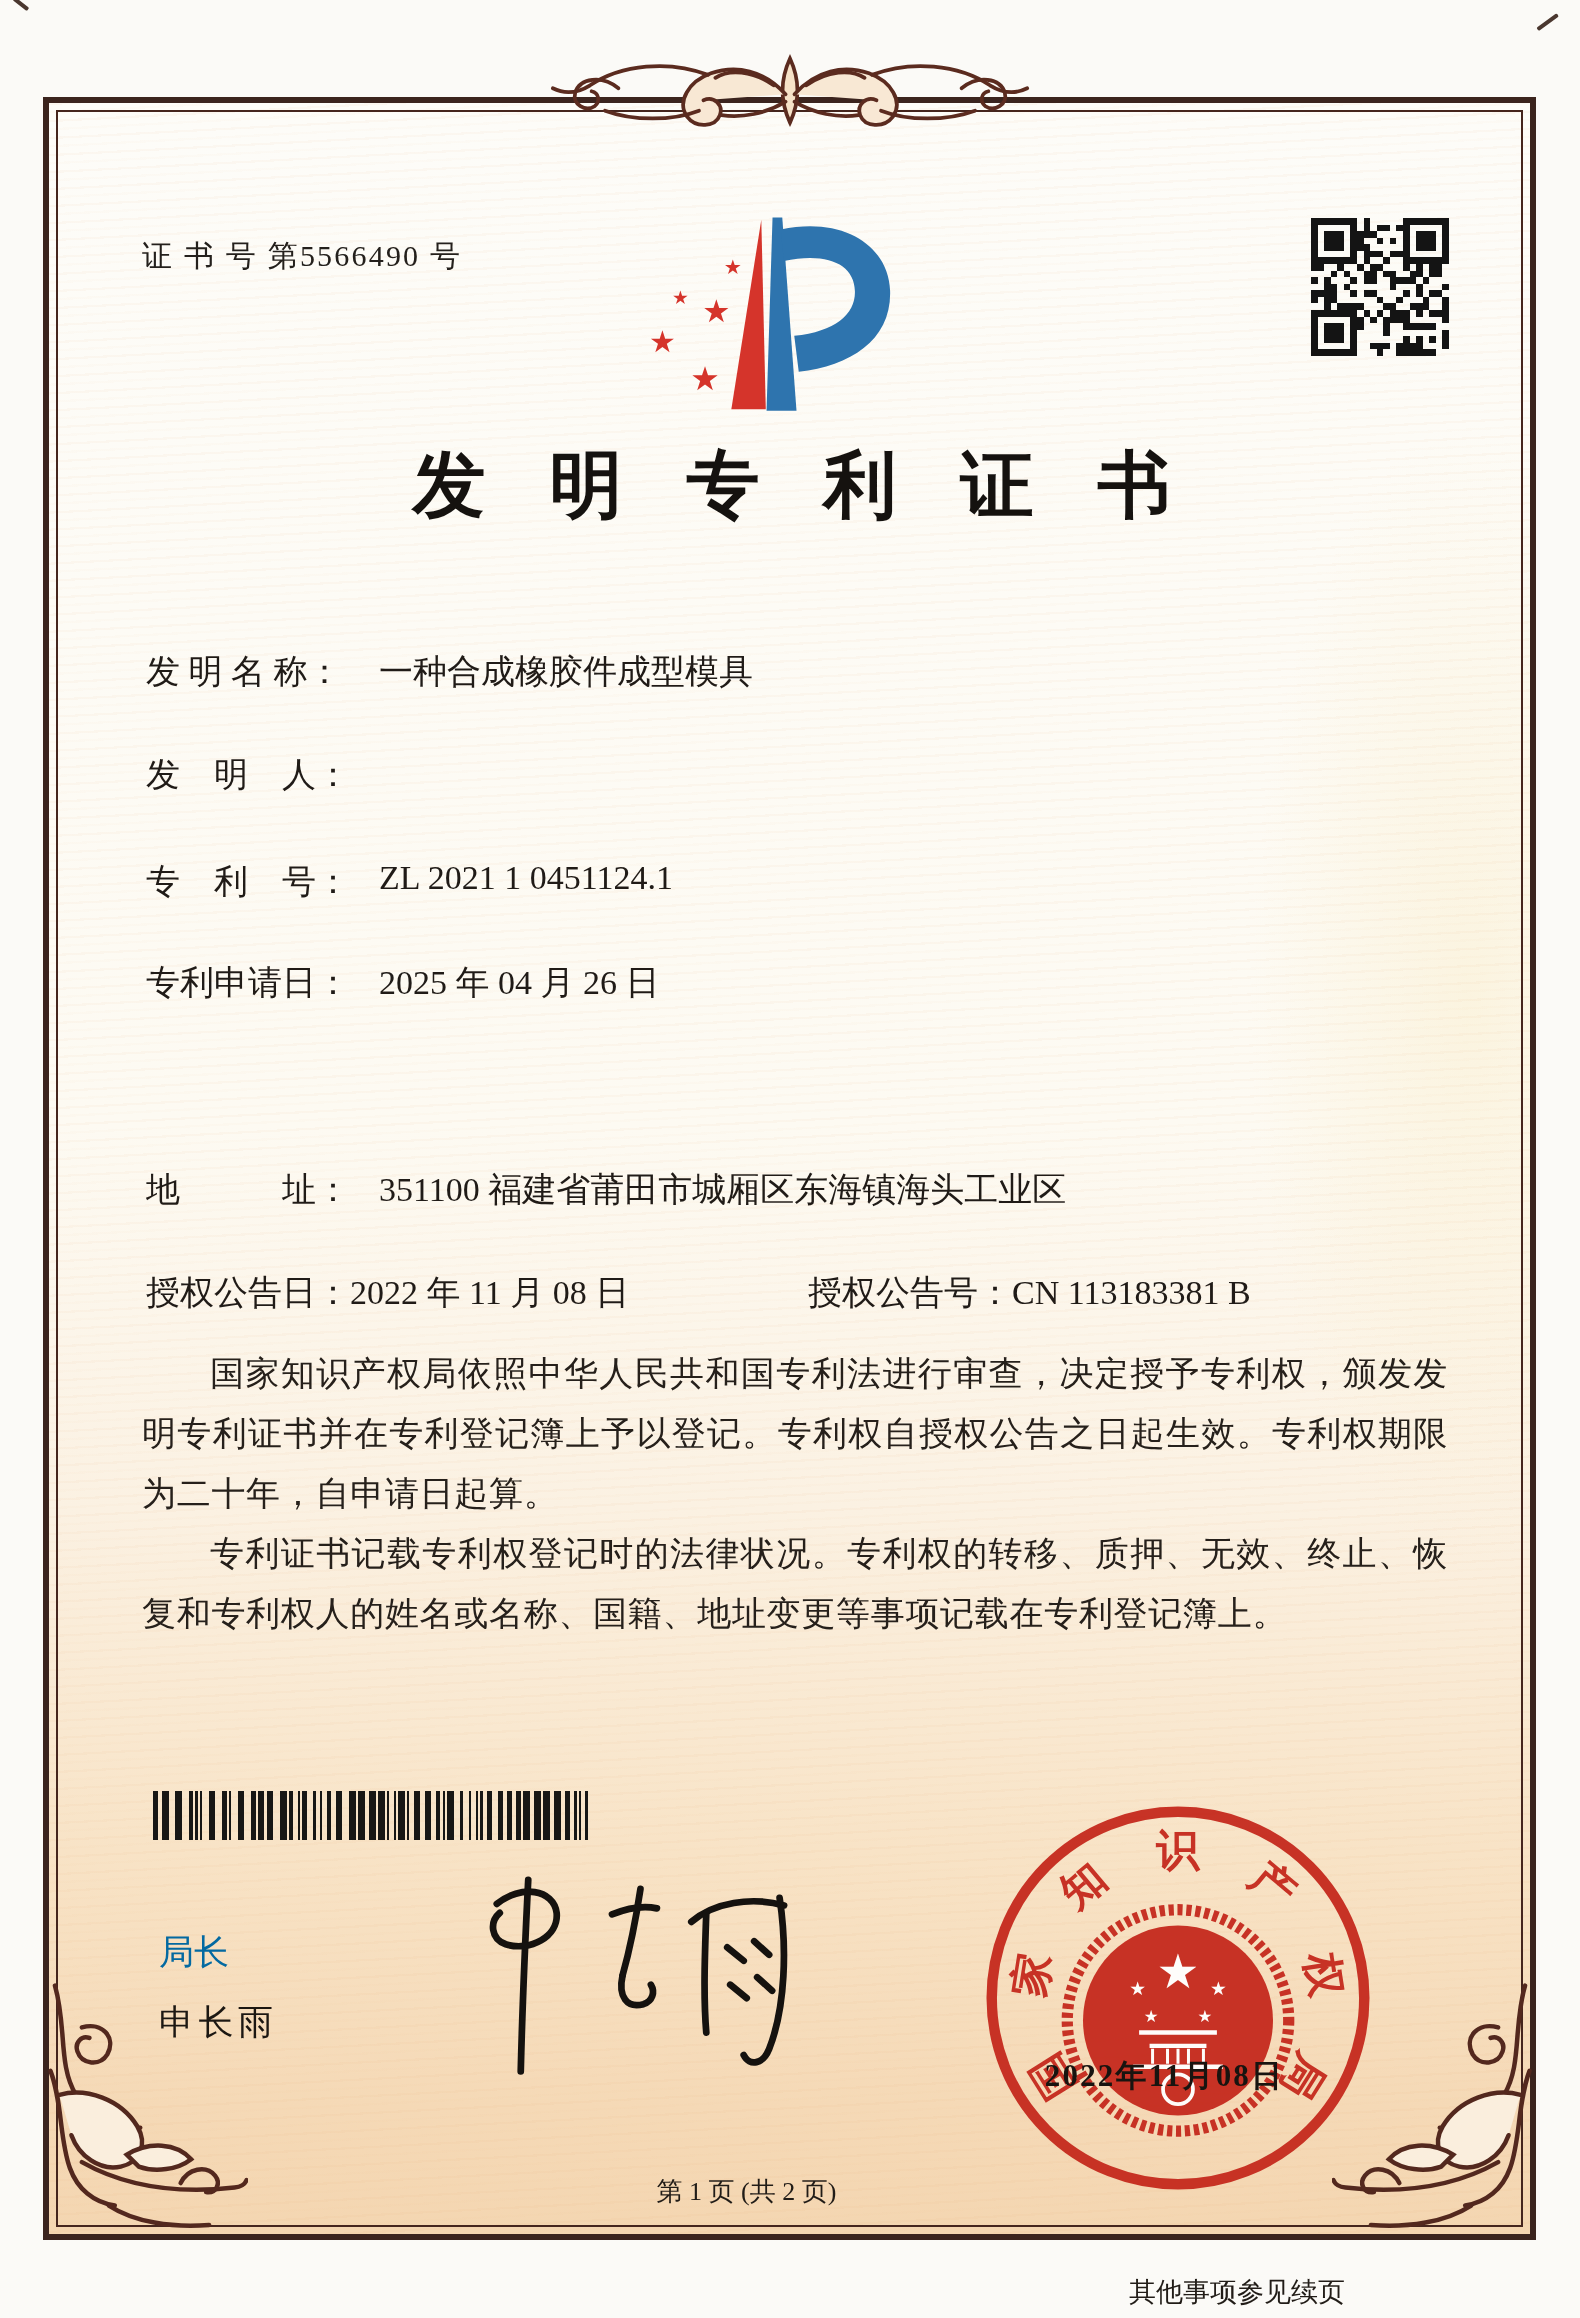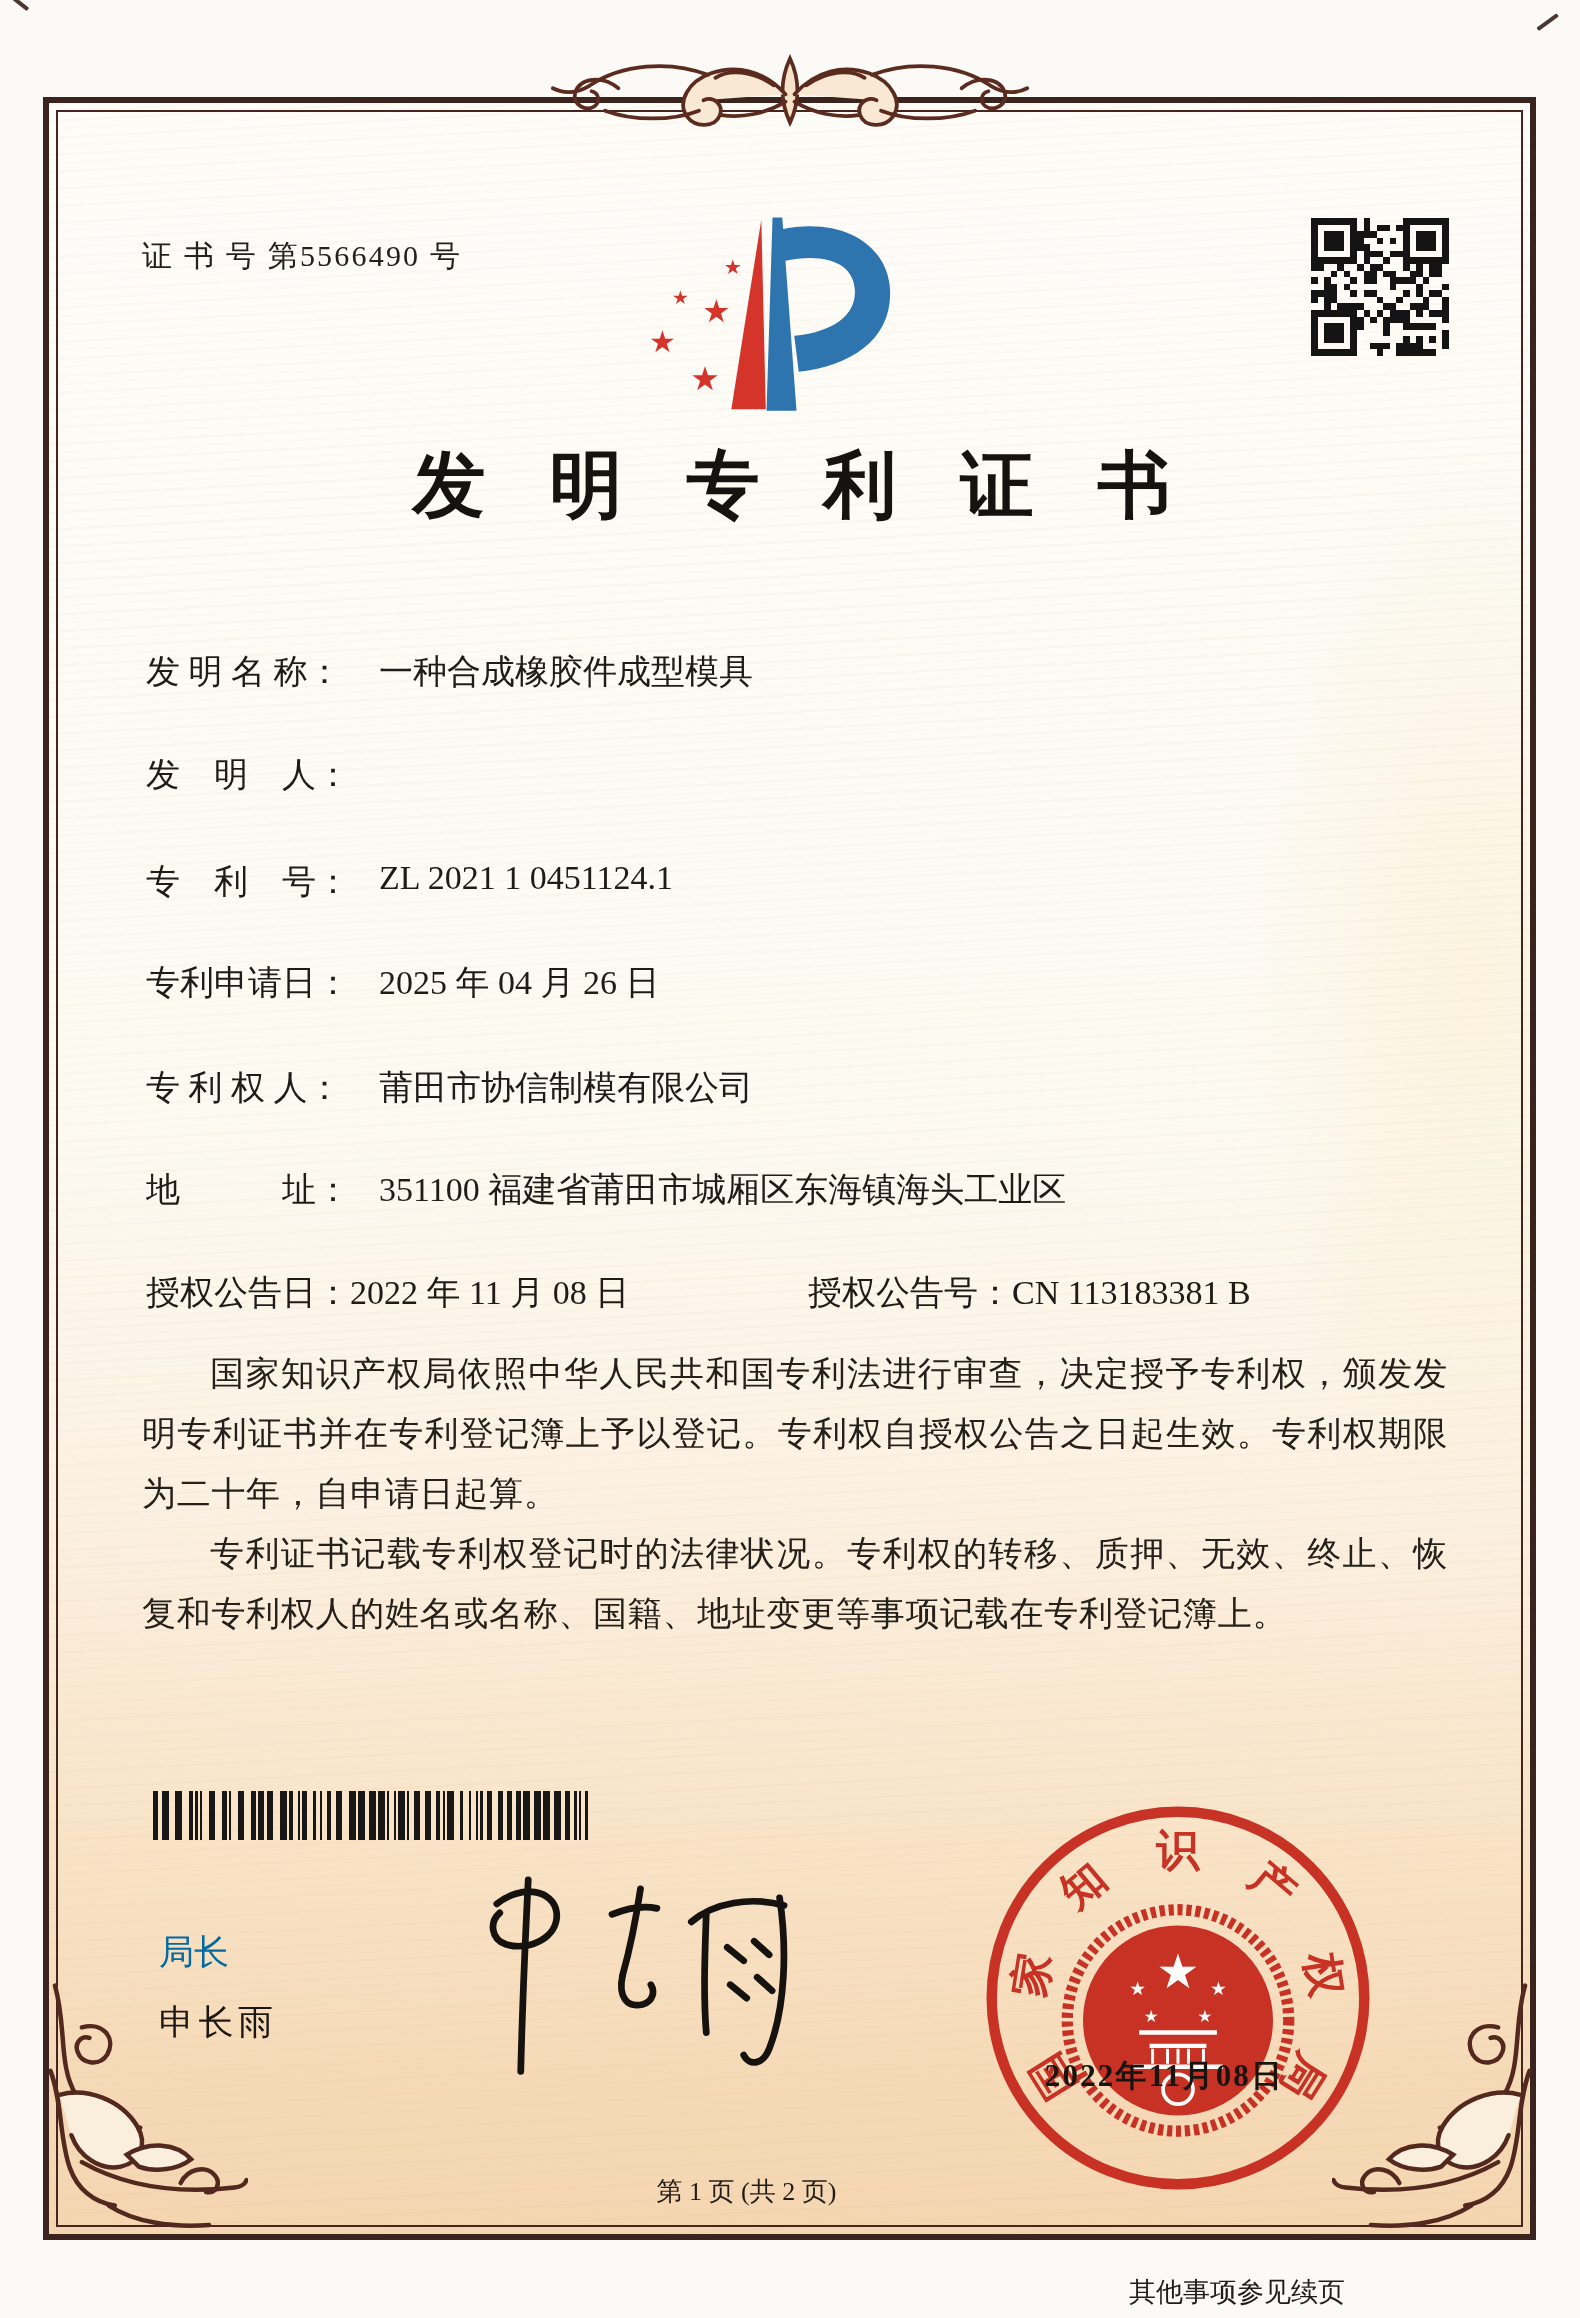--- a/index.html
+++ b/index.html
@@ -596,24 +596,20 @@
   <div class="field-row" style="top:752px">
     <span class="f-label">发　明　人：</span>
   </div>
   <div class="field-row" style="top:859px">
     <span class="f-label">专　利　号：</span>
     <span class="f-value">ZL 2021 1 0451124.1</span>
   </div>
   <div class="field-row" style="top:960px">
     <span class="f-label">专利申请日：</span>
     <span class="f-value">2025 年 04 月 26 日</span>
-  </div>
-  <div class="field-row" style="top:1065px">
-    <span class="f-label">专 利 权 人：</span>
-    <span class="f-value">莆田市协信制模有限公司</span>
   </div>
   <div class="field-row" style="top:1167px">
     <span class="f-label">地　　　址：</span>
     <span class="f-value">351100 福建省莆田市城厢区东海镇海头工业区</span>
   </div>
 
   <div class="grant-row">
     <span>授权公告日：</span><span>2022 年 11 月 08 日</span>
     <span class="grant-cell2"><span>授权公告号：</span><span>CN 113183381 B</span></span>
   </div>

